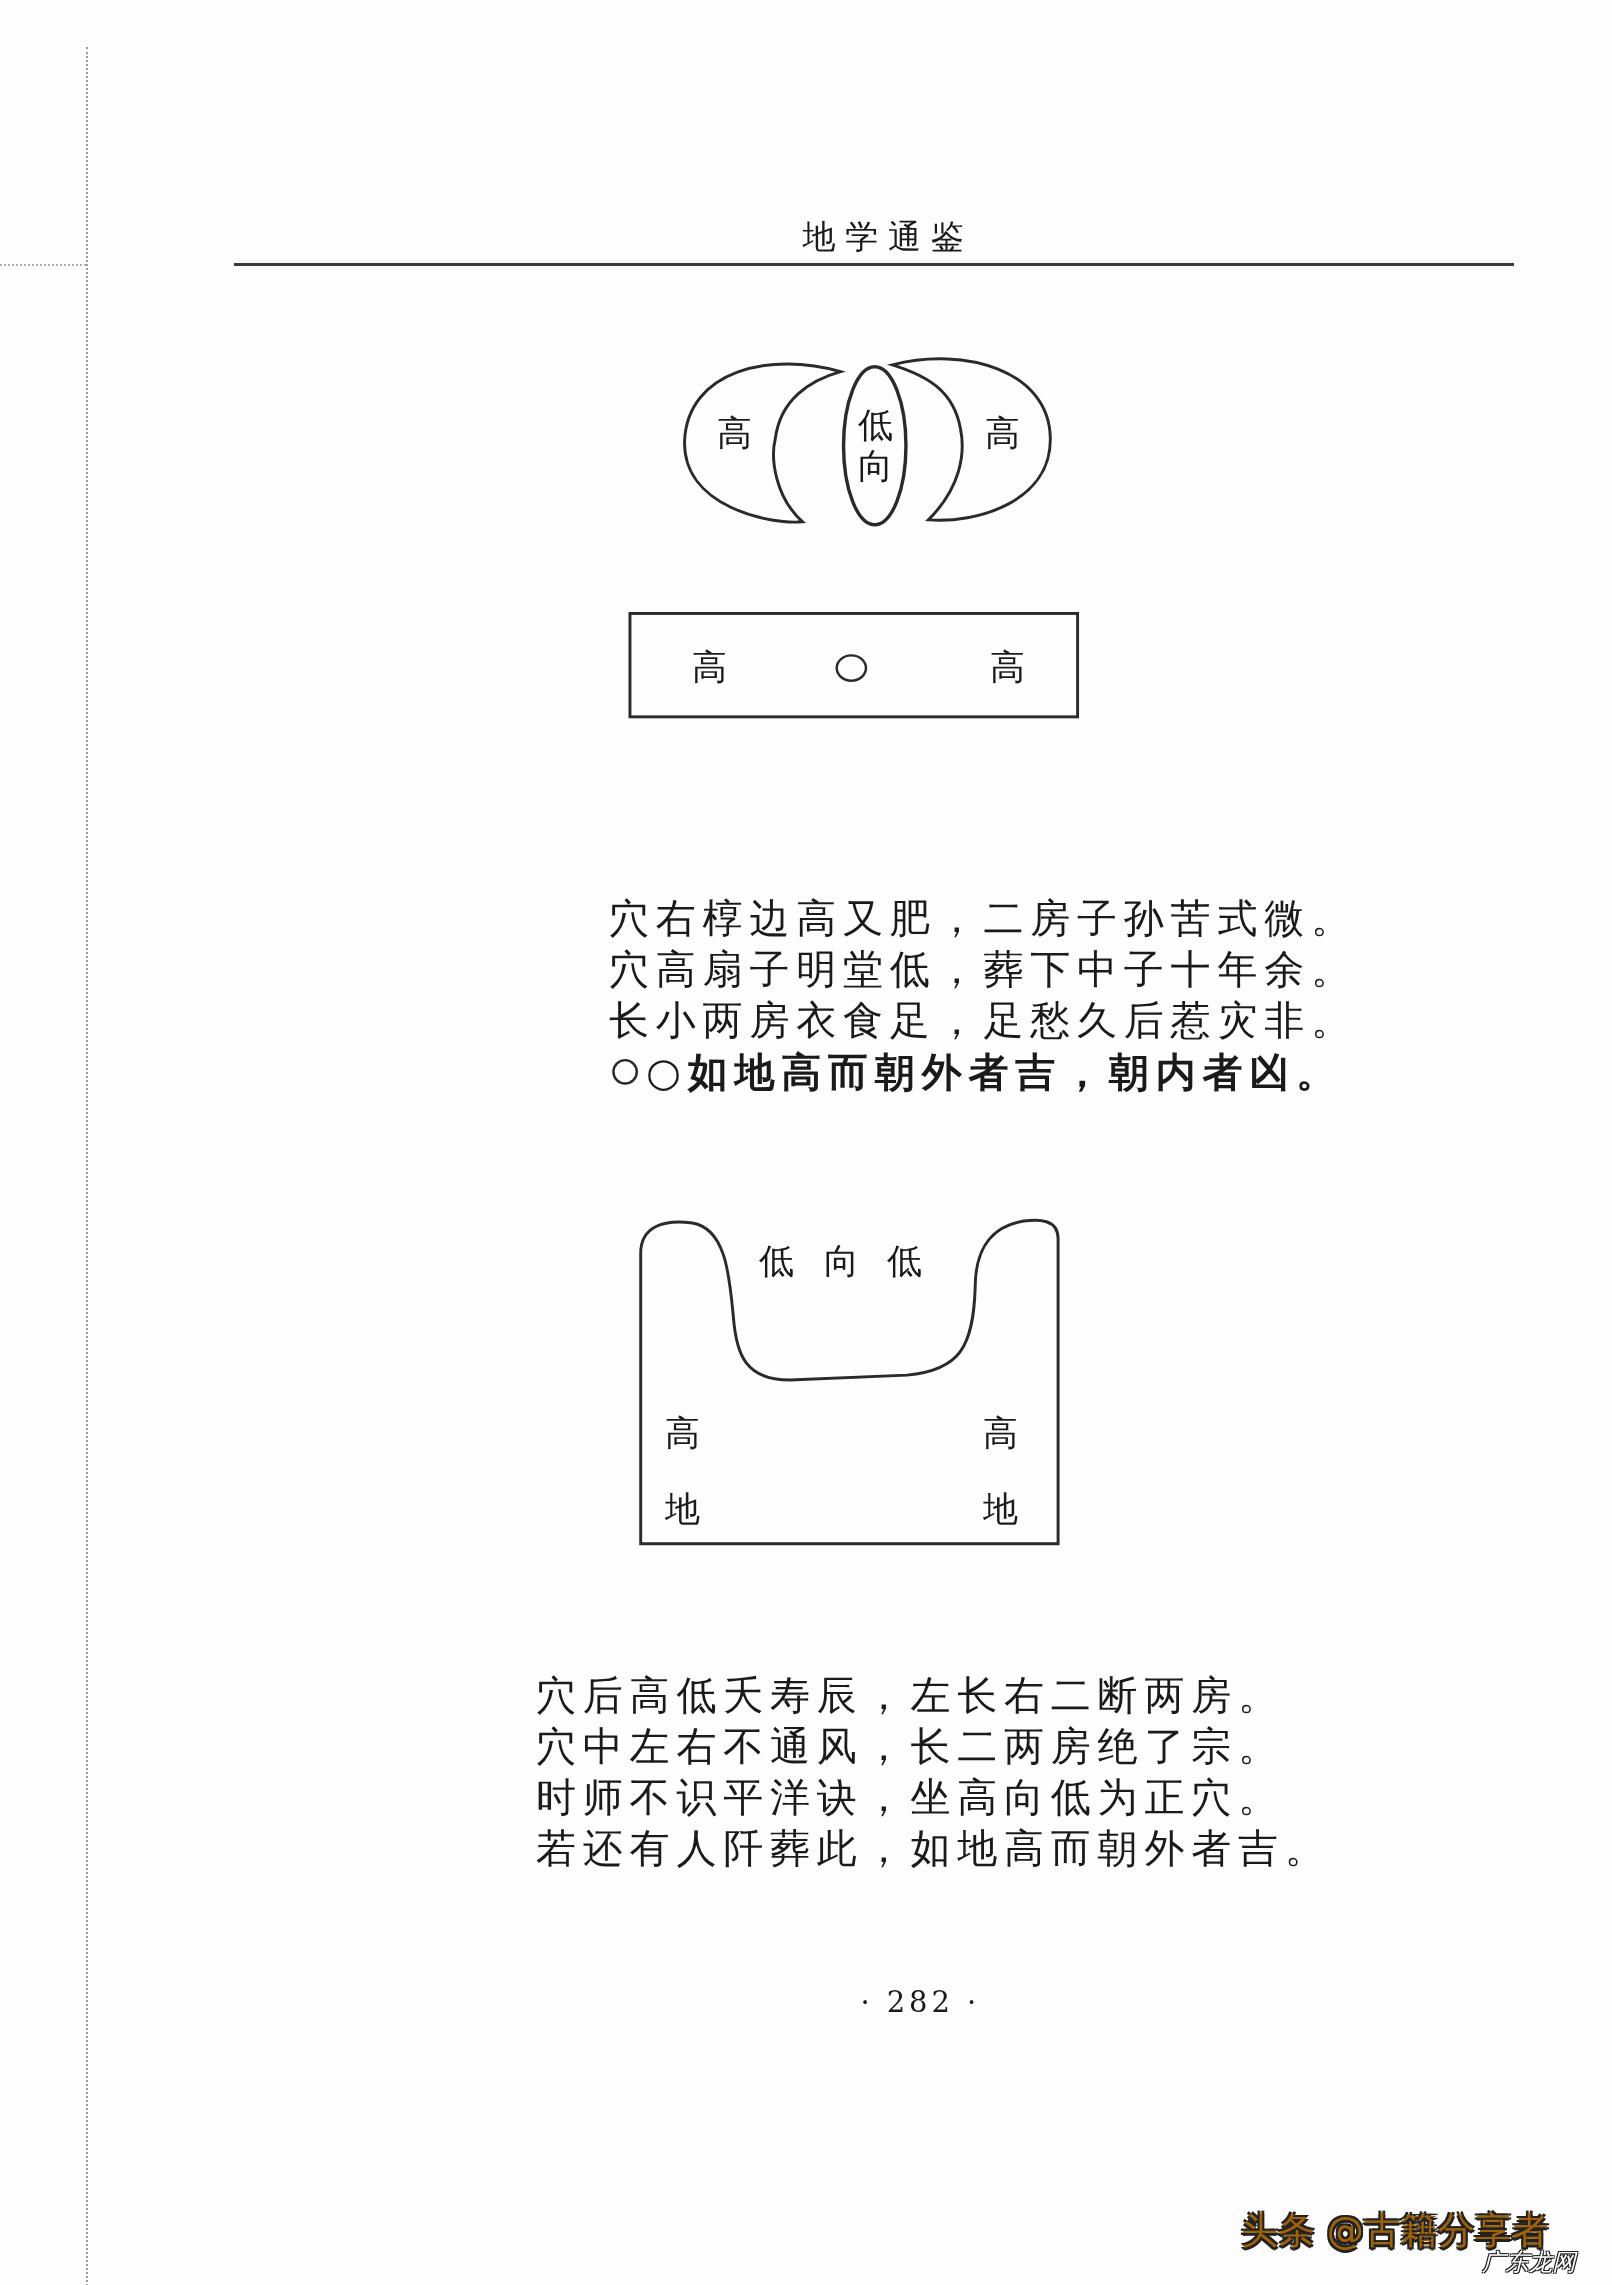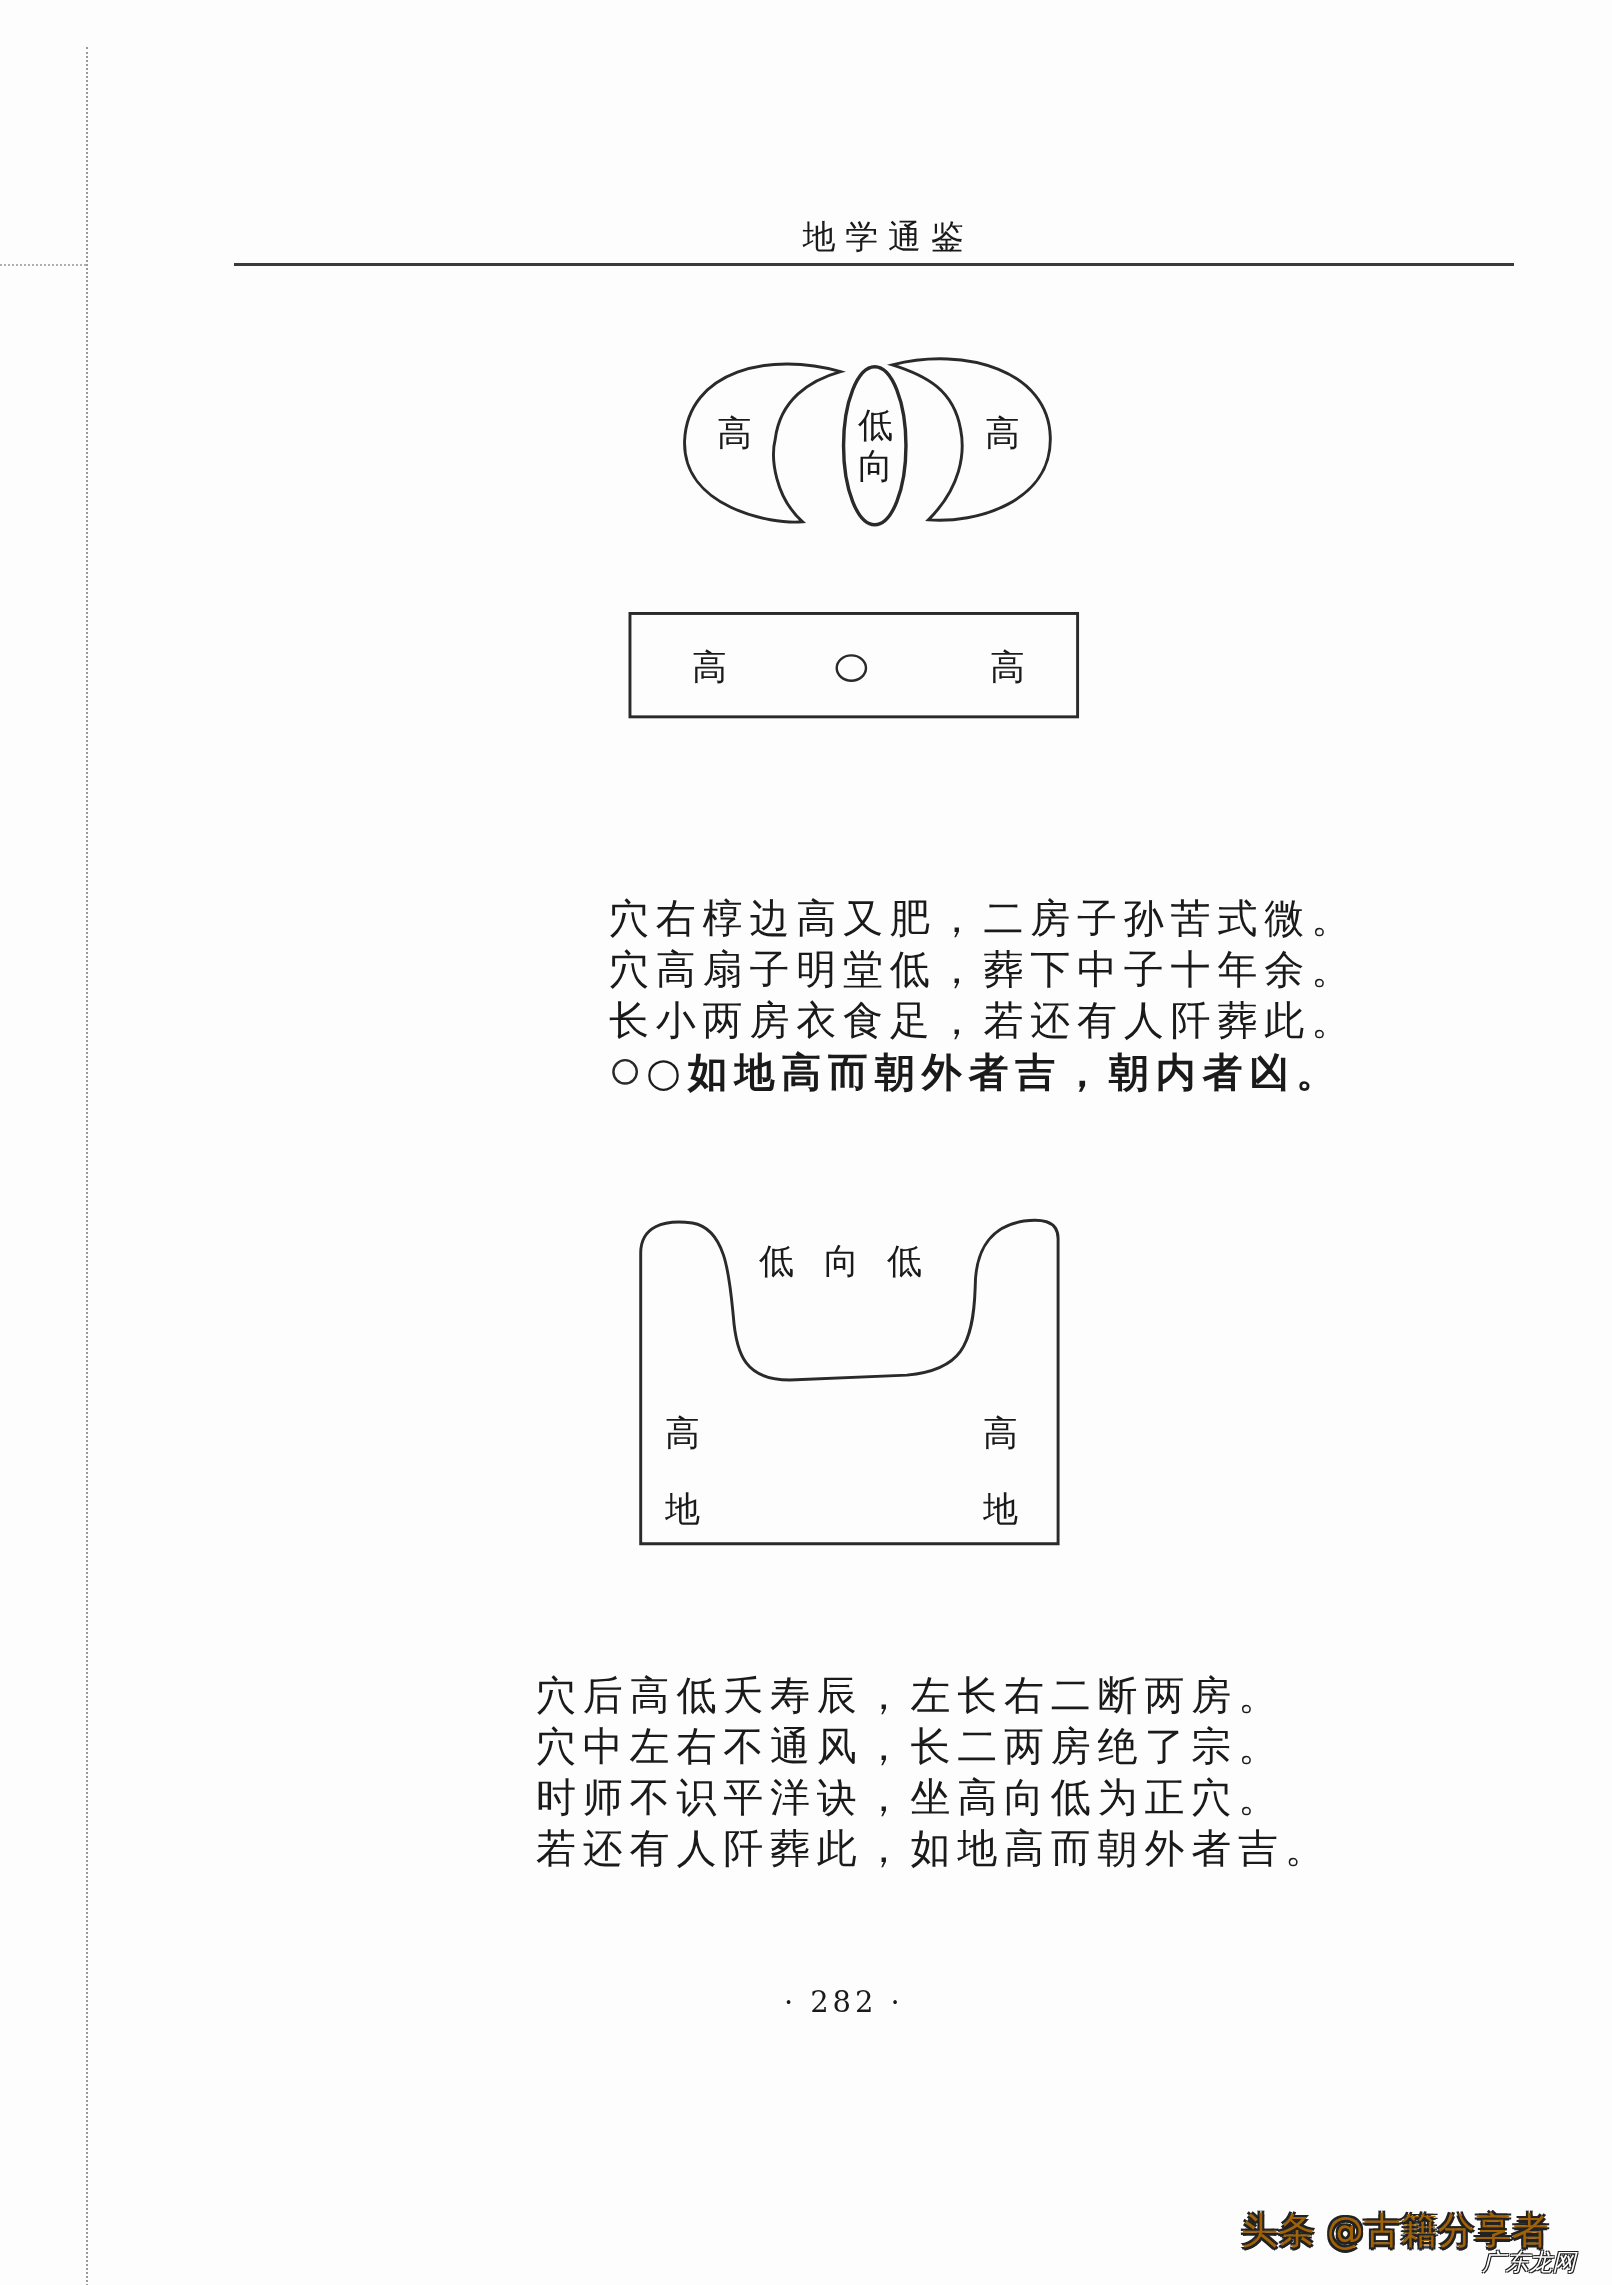--- a/index.html
+++ b/index.html
@@ -8,21 +8,21 @@
     background:#fdfdfd; color:#1a1a1a;
     font-family:"DejaVu Serif","Liberation Serif",serif;
   }
   .abs { position:absolute; }
   .margin-vline { left:86px; top:47px; width:0; height:2239px; border-left:2px dotted #9a9a9a; }
   .margin-hline { left:0; top:264px; width:86px; height:0; border-top:2px dotted #b0b0b0; }
   .running-title { left:761px; top:215px; width:254px; text-align:center; font-size:33px; letter-spacing:9.8px; }
   .header-rule { left:234px; top:263px; width:1280px; height:2.9px; background:#3a3a3a; }
   .diag-text { font-size:35px; line-height:1; }
   .verse { font-size:40px; line-height:51px; letter-spacing:6.8px; white-space:nowrap; }
-  .page-number { left:784px; top:1985px; width:215px; text-align:left; font-size:29px; letter-spacing:3.9px; }
+  .page-number { left:765px; top:1985px; width:215px; text-align:right; font-size:29px; letter-spacing:3.9px; }
   .watermark { left:1241px; top:2206px; font-family:"DejaVu Sans","Liberation Sans",sans-serif; font-size:37px; color:#a16207;
     text-shadow: -2px -2px 0 #222, 2px -2px 0 #222, -2px 2px 0 #222, 2px 2px 0 #222, 0 2.9px 0 #222; white-space:nowrap; }
   .watermark2 { left:1482px; top:2246px; font-family:Liberation Sans, sans-serif; font-size:23.4px; color:#fff;
     text-shadow: -1px -1px 0 #222, 1px -1px 0 #222, -1px 1px 0 #222, 1px 1px 0 #222; white-space:nowrap; font-style:italic; }
   svg { position:absolute; left:0; top:0; }
 </style>
 </head>
 <body>
 
 <div class="abs margin-vline"></div>
@@ -58,21 +58,21 @@
 <div class="abs diag-text" style="left:858px;top:408px;">低</div>
 <div class="abs diag-text" style="left:858px;top:449px;">向</div>
 <div class="abs diag-text" style="left:985px;top:416px;">高</div>
 
 <div class="abs diag-text" style="left:692px;top:650px;">高</div>
 <div class="abs diag-text" style="left:990px;top:650px;">高</div>
 
 <div class="abs verse" style="left:609px;top:893px;">
   <div>穴右椁边高又肥，二房子孙苦式微。</div>
   <div>穴高扇子明堂低，葬下中子十年余。</div>
-  <div>长小两房衣食足，若还有人阡葬此。</div>
+  <div>长小两房衣食足，足愁久后惹灾非。</div>
   <div style="padding-left:37px;font-weight:bold;">○如地高而朝外者吉，朝内者凶。</div>
 </div>
 
 <div class="abs diag-text" style="left:759px;top:1244px;">低</div>
 <div class="abs diag-text" style="left:824px;top:1244px;">向</div>
 <div class="abs diag-text" style="left:887px;top:1244px;">低</div>
 <div class="abs diag-text" style="left:665px;top:1416px;">高</div>
 <div class="abs diag-text" style="left:665px;top:1492px;">地</div>
 <div class="abs diag-text" style="left:983px;top:1416px;">高</div>
 <div class="abs diag-text" style="left:983px;top:1492px;">地</div>

